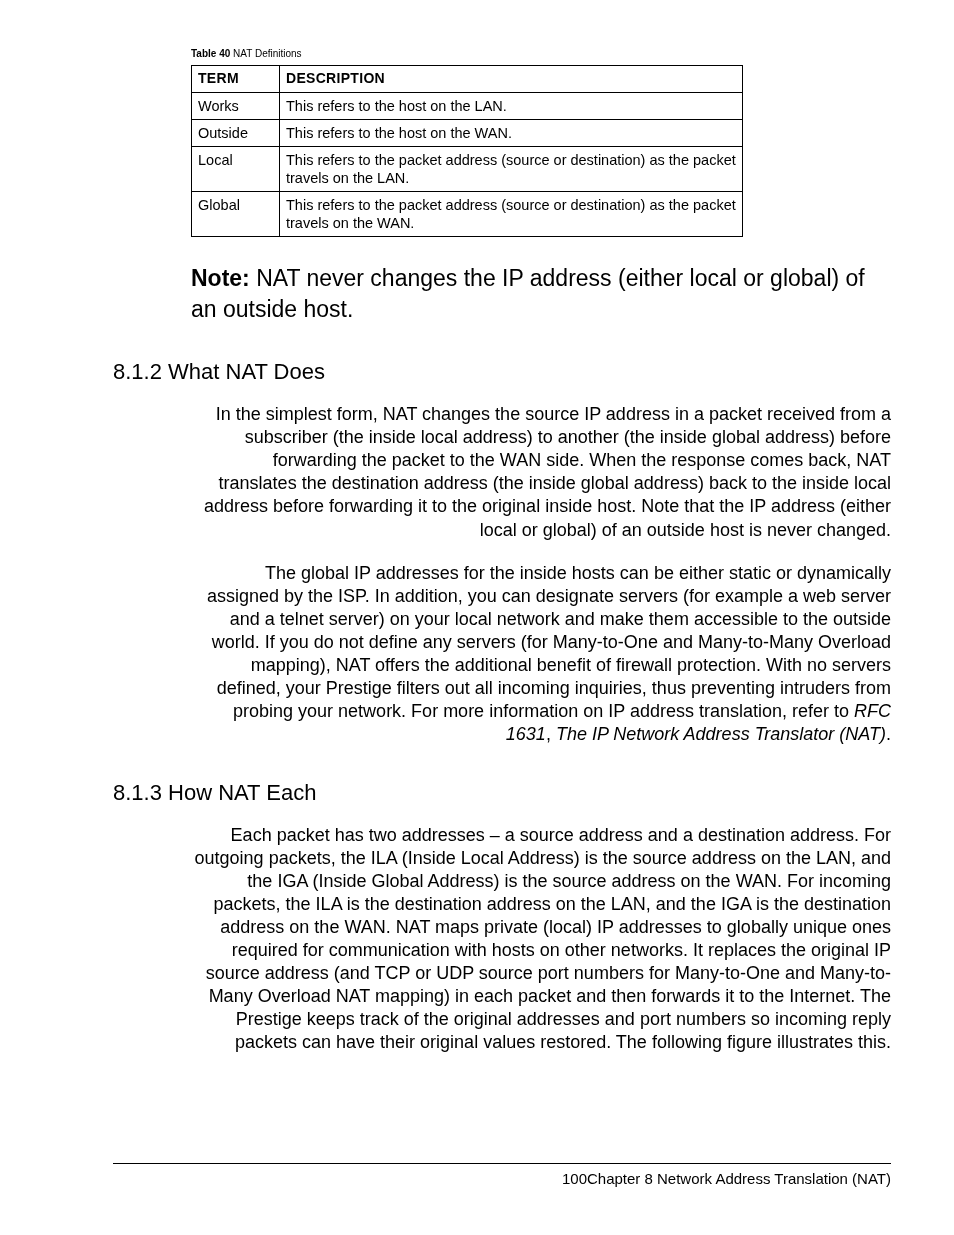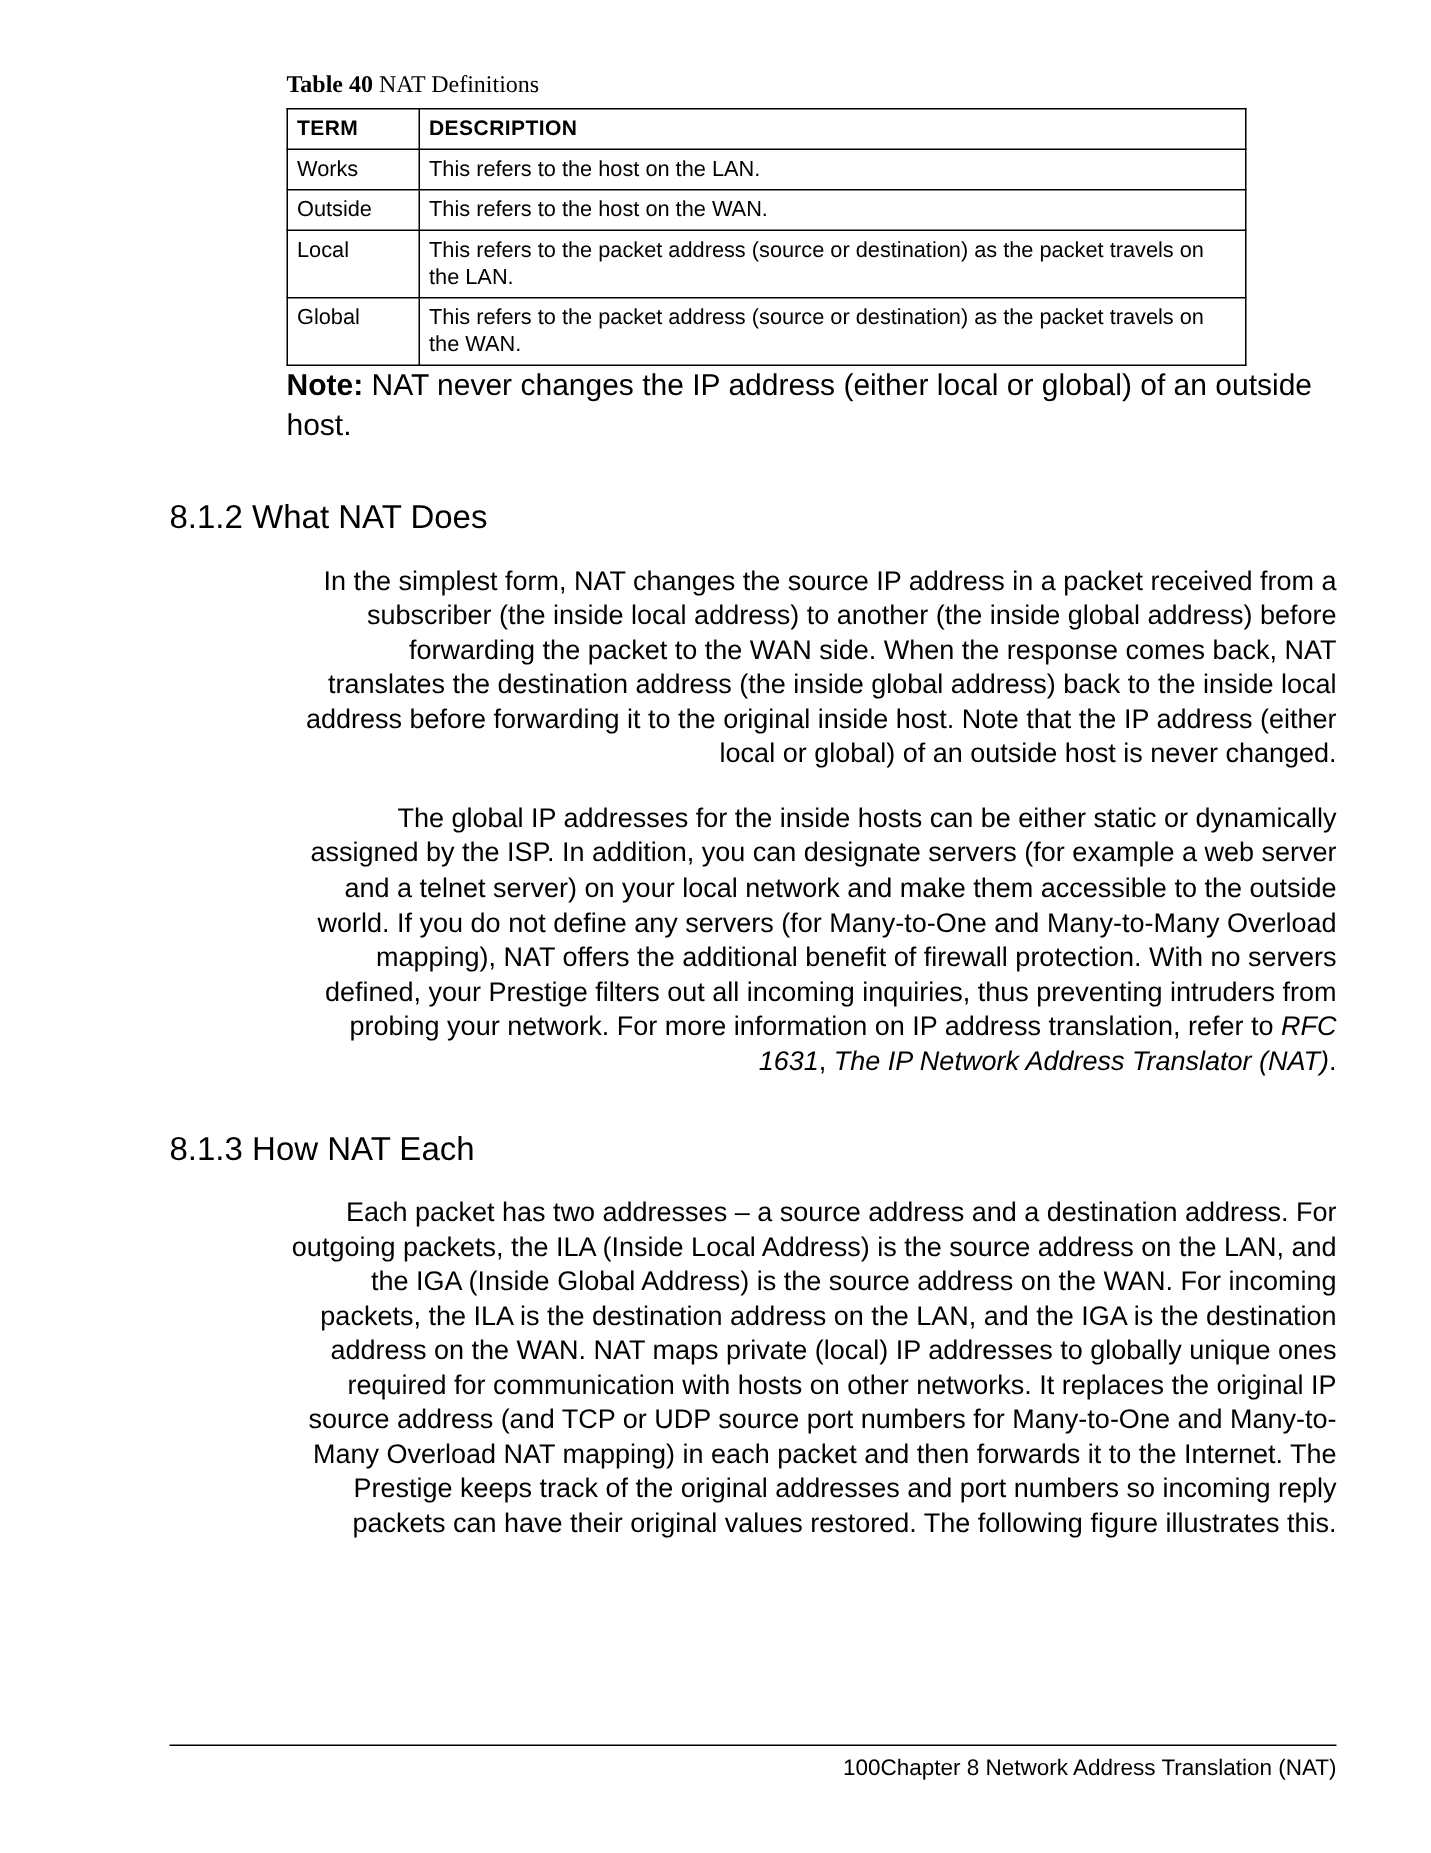--- a/index.html
+++ b/index.html
@@ -26,30 +26,30 @@
     color: #000;
     padding-bottom: 6px;
     border-bottom: 1.2px solid #000;
     margin-bottom: 36px;
     letter-spacing: 0.1px;
   }
   .content-indent {
     margin-left: 78px;
   }
   .table-caption {
-    font-family: Liberation Serif, serif;
-    font-size: 16px;
+    font-family: Liberation Sans, sans-serif;
+    font-size: 10px;
     margin-bottom: 6px;
   }
   .table-caption .cap-bold {
     font-weight: bold;
   }
   table.def-table {
     border-collapse: collapse;
-    width: 640px;
+    width: 552px;
     font-family: Arial, Helvetica, sans-serif;
     font-size: 14.5px;
   }
   table.def-table th, table.def-table td {
     border: 1px solid #000;
     padding: 4px 6px;
     text-align: left;
     vertical-align: top;
     line-height: 1.25;
   }
@@ -58,21 +58,22 @@
     font-variant: small-caps;
     letter-spacing: 0.3px;
     font-size: 14px;
   }
   table.def-table th:first-child,
   table.def-table td:first-child {
     width: 75px;
   }
   .note {
     font-family: Arial, Helvetica, sans-serif;
-    font-size: 20px;
+    font-size: 23px;
+    margin-top: 26px;
     line-height: 1.35;
   }
   .note .note-label {
     font-weight: bold;
   }
   h2.section-heading {
     font-family: Arial, Helvetica, sans-serif;
     font-weight: normal;
     font-size: 22px;
     margin: 34px 0 18px 0;

